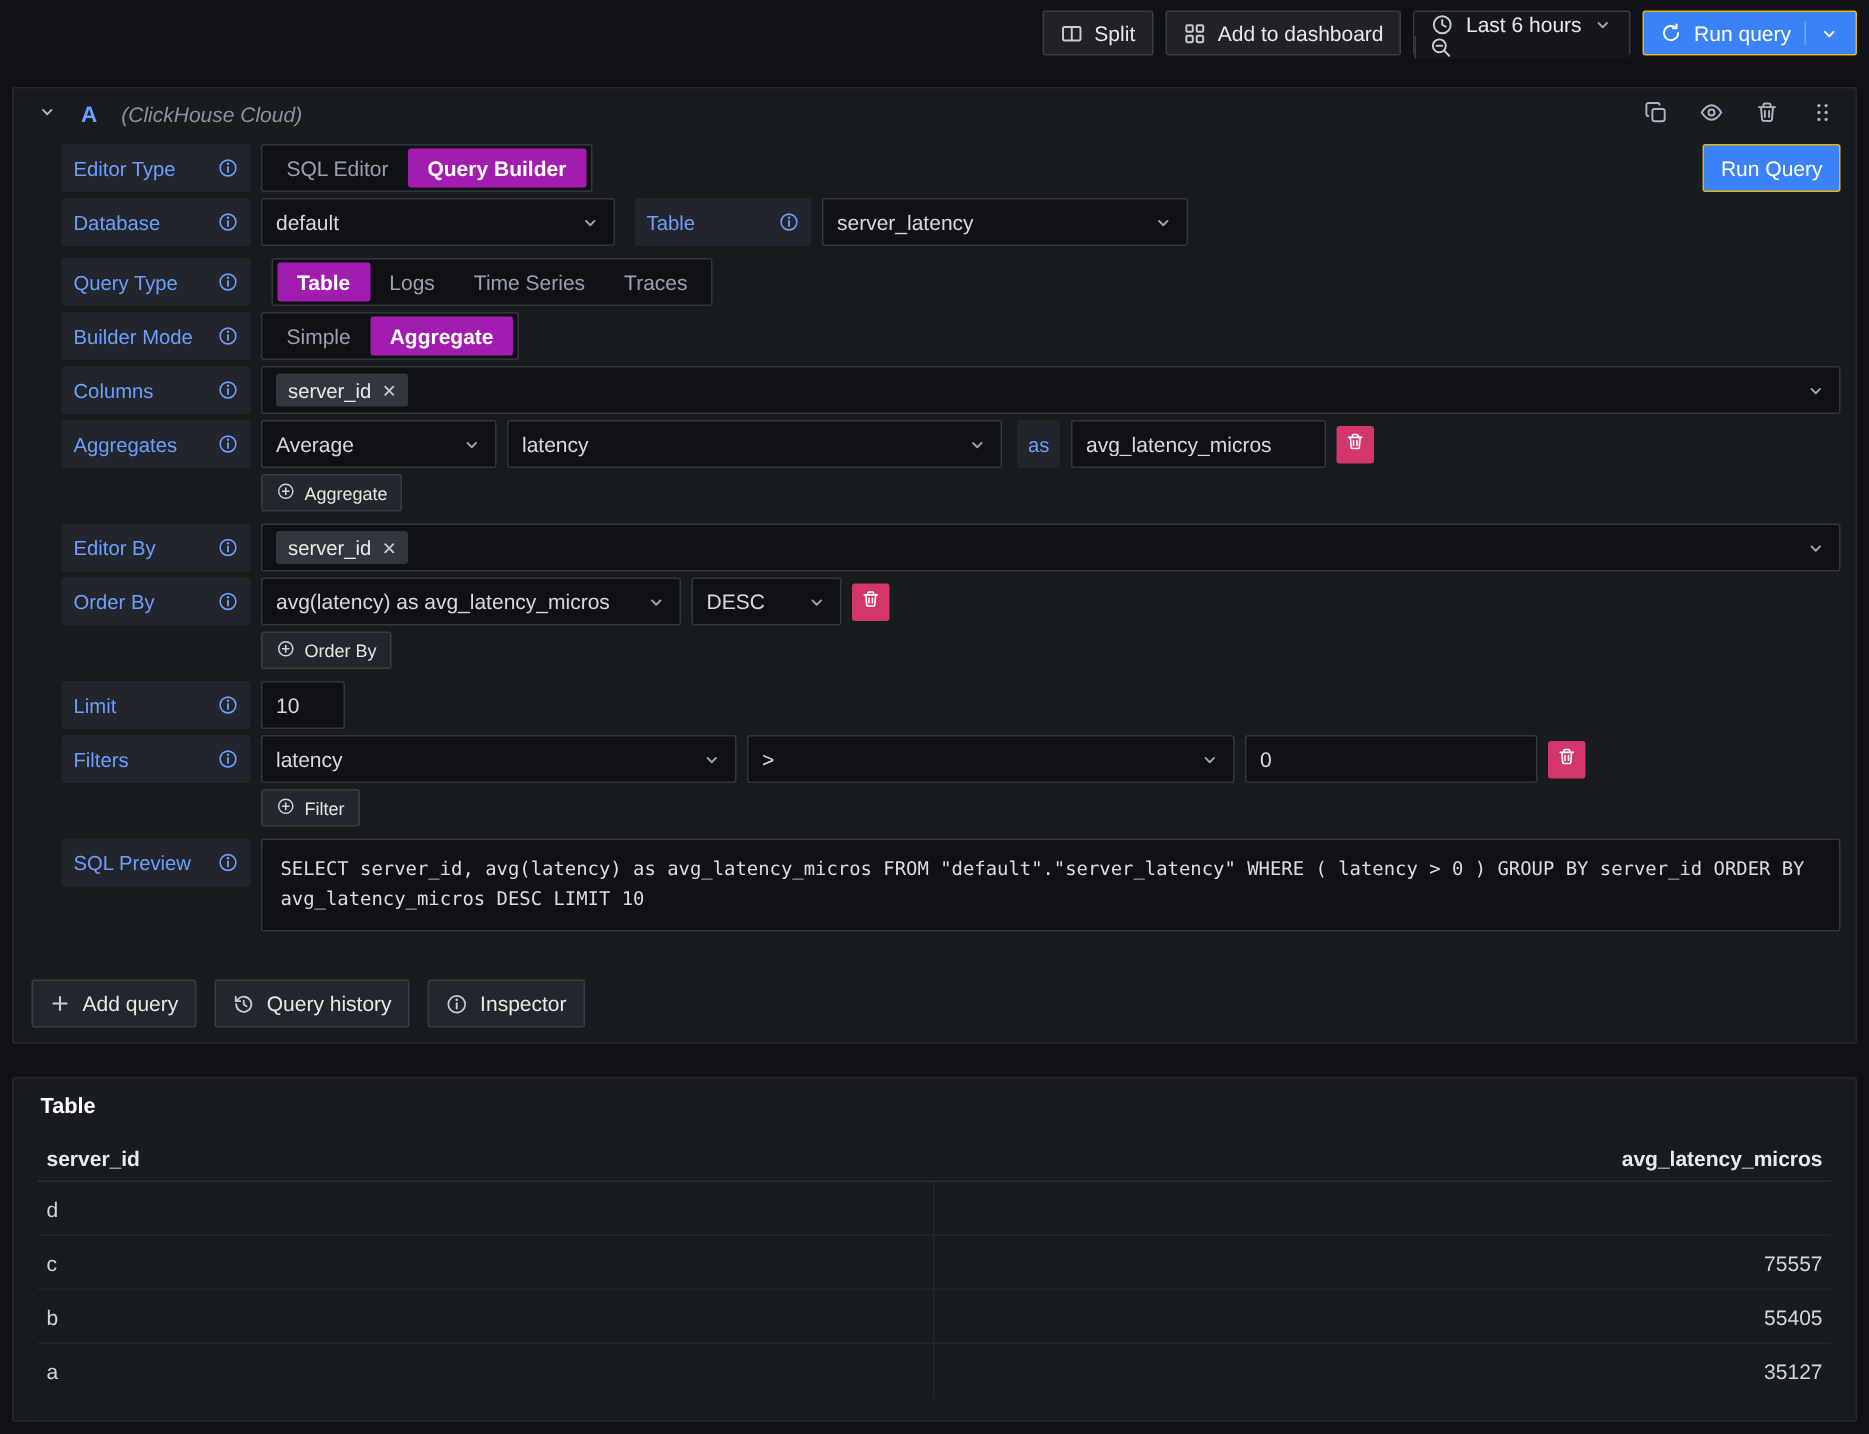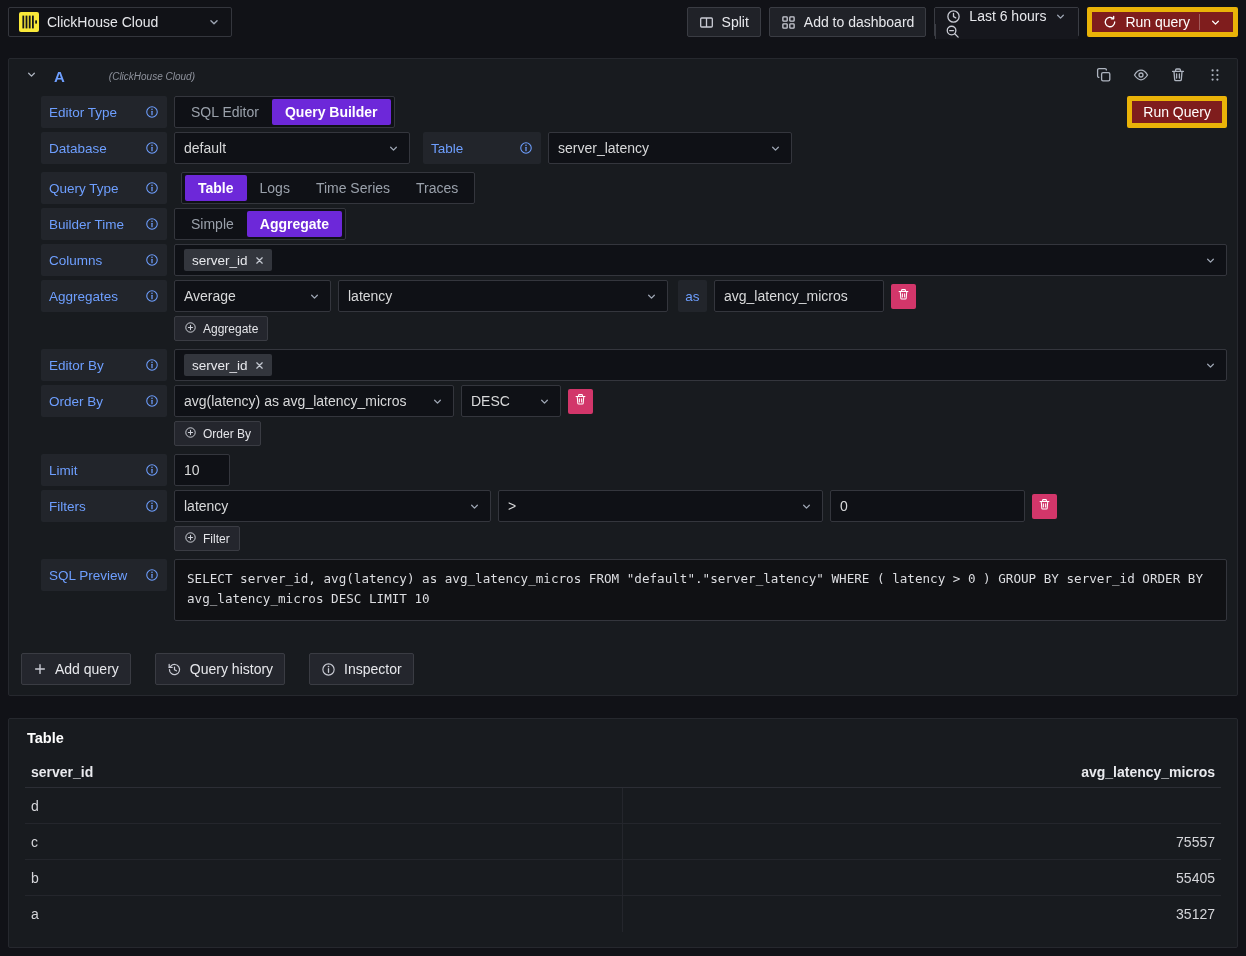--- a/index.html
+++ b/index.html
@@ -12,34 +12,34 @@
     padding:0 10px; background:#111217; border:1px solid #34363d; border-radius:2px; cursor:pointer; }
   .ds-picker .lbl { flex:1; color:#e7e8ec; font-weight:500; }
   .topbar-right { margin-left:auto; display:flex; align-items:flex-end; gap:8px; }
   .btn { display:inline-flex; align-items:center; gap:8px; height:30px; padding:0 11px;
     background:#202228; border:1px solid #3a3c43; border-radius:2px; color:#e7e8ec;
     font-weight:500; font-size:14px; cursor:pointer; white-space:nowrap; }
   .btn .ic { display:inline-flex; color:#c9cbd4; }
   .tgroup { display:flex; align-items:stretch; border:1px solid #3a3c43; border-radius:2px; height:30px;flex-direction:column; }
   .tgroup .btn { border:none; height:28px; border-radius:0; background:#16171d; }
   .tgroup .zoom-out { border-left:1px solid #3a3c43; padding:0 9px; }
-  .btn-primary { background:#7f1d1d; border:5px solid #eab308; color:#fff; }
+  .btn-primary { background:#3b82f6; border:1px solid #eab308; color:#fff; }
   .btn-primary .ic { color:#fff; }
   .vdiv { width:1px; height:16px; background:rgba(255,255,255,.28); margin:0 1px; }
 
   .chev { display:inline-flex; color:#9da5b3; }
   .btn-primary .chev { color:#fff; }
 
   
   .panel { margin:14px 8px 0; background:#181b1f; border:1px solid #26282e; border-radius:2px; }
 
   
   .qheader { height:34px; display:flex; align-items:center; padding:0 14px 0 16px; gap:16px; }
   .refid { color:#6e9fff; font-weight:700; font-size:15px; }
-  .ds-hint { color:#8d919b; font-style:italic; font-size:10px;margin-left:28px; }
+  .ds-hint { color:#8d919b; font-style:italic; font-size:14px; }
   .qh-icons { margin-left:auto; display:flex; align-items:center; gap:21px; color:#adb4bf; }
   .icon-btn { display:inline-flex; cursor:pointer; color:#adb4bf; background:none; border:none; }
 
   
   .qbody { padding:3px 10px 2px 32px; }
   .frow { display:flex; align-items:center; gap:7px; height:32px; margin-bottom:4px; }
   .frow.mt8 { margin-top:8px;gap:14px; }
   .subrow { margin:4px 0 8px 133px; height:25px; display:flex; }
   .field-label { width:126px; flex:none; height:32px; display:flex; align-items:center;
     justify-content:space-between; padding:0 8px; background:#22252b; border-radius:2px;
@@ -54,40 +54,40 @@
   .mselect { flex:1; display:flex; align-items:center; padding:0 9px; gap:8px; cursor:text; }
   .mselect .chev { margin-left:auto; }
   .tag { display:inline-flex; align-items:center; gap:7px; height:22px; padding:0 8px;
     background:#33363d; border-radius:2px; color:#e7e8ec; font-size:13.5px; cursor:default; }
   .tag .x { display:inline-flex; color:#c3c8d0; cursor:pointer; }
 
   .radio { display:flex; align-items:center; height:32px; background:#0f1116;
     border:1px solid #34363d; border-radius:2px; padding:0 3px; }
   .radio-opt { height:26px; padding:0 13px; display:flex; align-items:center; border-radius:2px;
     color:#9aa1ab; font-size:14px; cursor:pointer; white-space:nowrap; }
-  .radio-opt.sel { background:#6d28d9; color:#fff; font-weight:700; }
+  .radio-opt.sel { background:#a21caf; color:#fff; font-weight:700; }
 
   .as-chip { width:29px; height:32px; display:flex; align-items:center; justify-content:center;
     background:#22252b; border-radius:2px; color:#6e9fff; font-weight:500; font-size:13.5px; }
 
   .btn-danger { width:25px; height:25px; display:flex; align-items:center; justify-content:center;
     background:#d2366a; border:none; border-radius:2px; color:#fff; cursor:pointer; }
 
   .btn-sm { display:inline-flex; align-items:center; gap:6px; height:25px; padding:0 9px;
     background:#24262d; border:1px solid #3a3c43; border-radius:2px; color:#e4e5e9;
     font-size:12px; font-weight:500; cursor:pointer; }
   .btn-sm .ic { color:#cfd2d9; }
 
   .sql-box { flex:1; align-self:stretch; background:#101114; border:1px solid #34363d;
     border-radius:2px; padding:9px 12px; font-family:"DejaVu Sans Mono","Liberation Mono",monospace;
     font-size:12.6px; line-height:1.55; color:#dcdde1; word-break:break-all; }
   .frow.tall { height:62px; align-items:flex-start; }
   .frow.tall .field-label { margin-top:0; }
 
-  .qfooter { padding:26px 10px 10px 12px; display:flex; gap:24px; }
+  .qfooter { padding:26px 10px 10px 12px; display:flex; gap:12px; }
   .qfooter .btn { height:32px; background:#24262d; }
 
   
   .tpanel { margin-top:22px; height:230px; padding:7px 16px 0; display:flex; flex-direction:column; }
   .ptitle { color:#fff; font-weight:600; font-size:14.5px; padding:4px 0 10px 2px; }
   .tgrid { flex:1; display:flex; flex-direction:column; }
   .trow { display:grid; grid-template-columns: 1fr 1fr; height:36px; align-items:center; }
   .trow.head { height:32px; border-bottom:1px solid #2c2e35; }
   .trow.head .c { color:#e9eaee; font-weight:700; }
   .trow .c { padding:0 6px; font-size:14px; color:#d5d6da; }
@@ -174,31 +174,20 @@
         <rect x="3.4" y="3.6" width="1.8" height="12.8" fill="#15161b"></rect>
         <rect x="6.6" y="3.6" width="1.8" height="12.8" fill="#15161b"></rect>
         <rect x="9.8" y="3.6" width="1.8" height="12.8" fill="#15161b"></rect>
         <rect x="13" y="3.6" width="1.8" height="12.8" fill="#15161b"></rect>
         <rect x="16.2" y="8.4" width="1.8" height="3.2" fill="#15161b"></rect>
       </g>
   </defs>
 </svg>
 
 <div class="topbar">
-  <div class="ds-picker">
-    <svg width="20" height="20" viewBox="0 0 20 20">
-        <use href="#i-ch-logo"></use>
-      </svg>
-    <span class="lbl">ClickHouse Cloud</span>
-    <span class="chev">
-        <svg width="14" height="14" viewBox="0 0 16 16">
-          <use href="#i-chevron"></use>
-        </svg>
-      </span>
-  </div>
 
   <div class="topbar-right">
     <button class="btn">
       <span class="ic">
           <svg width="15" height="15" viewBox="0 0 16 16">
             <use href="#i-split"></use>
           </svg>
         </span>
       <span>Split</span>
     </button>
@@ -351,21 +340,21 @@
       <div class="radio">
         <div class="radio-opt sel">Table</div>
         <div class="radio-opt">Logs</div>
         <div class="radio-opt">Time Series</div>
         <div class="radio-opt">Traces</div>
       </div>
     </div>
 
     <div class="frow">
       <div class="field-label">
-        <span>Builder Time</span>
+        <span>Builder Mode</span>
         <span class="info-ic">
             <svg width="14" height="14" viewBox="0 0 16 16">
               <use href="#i-info"></use>
             </svg>
           </span>
       </div>
       <div class="radio">
         <div class="radio-opt">Simple</div>
         <div class="radio-opt sel">Aggregate</div>
       </div>

